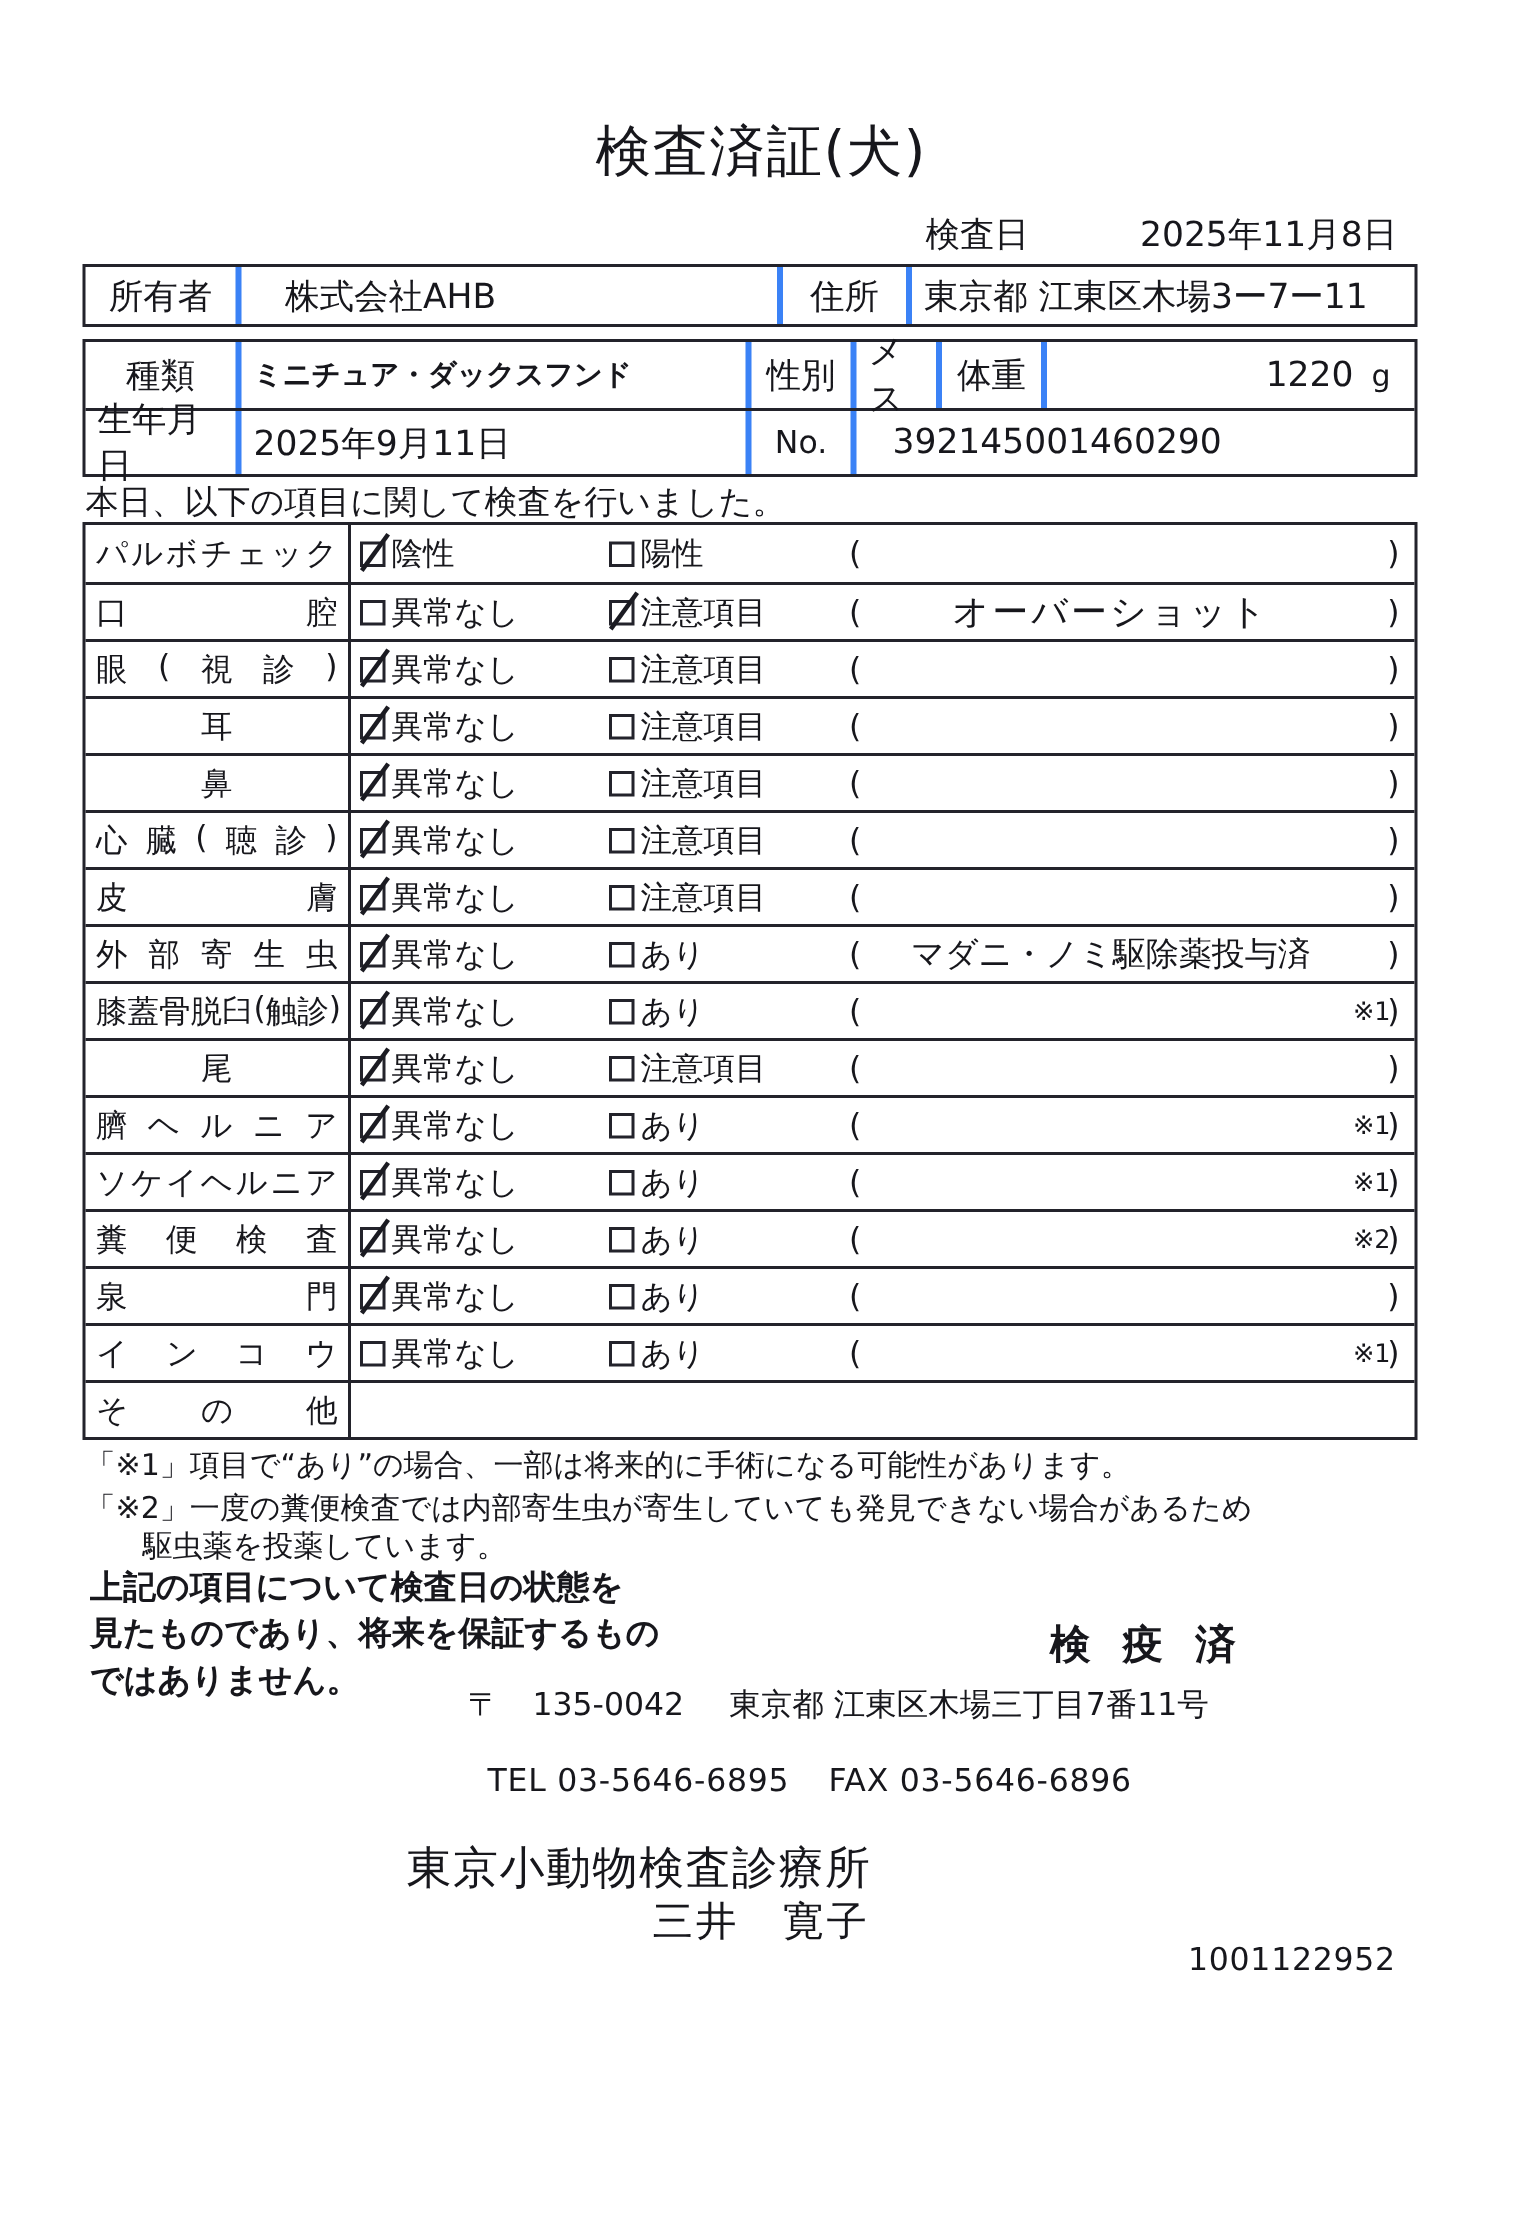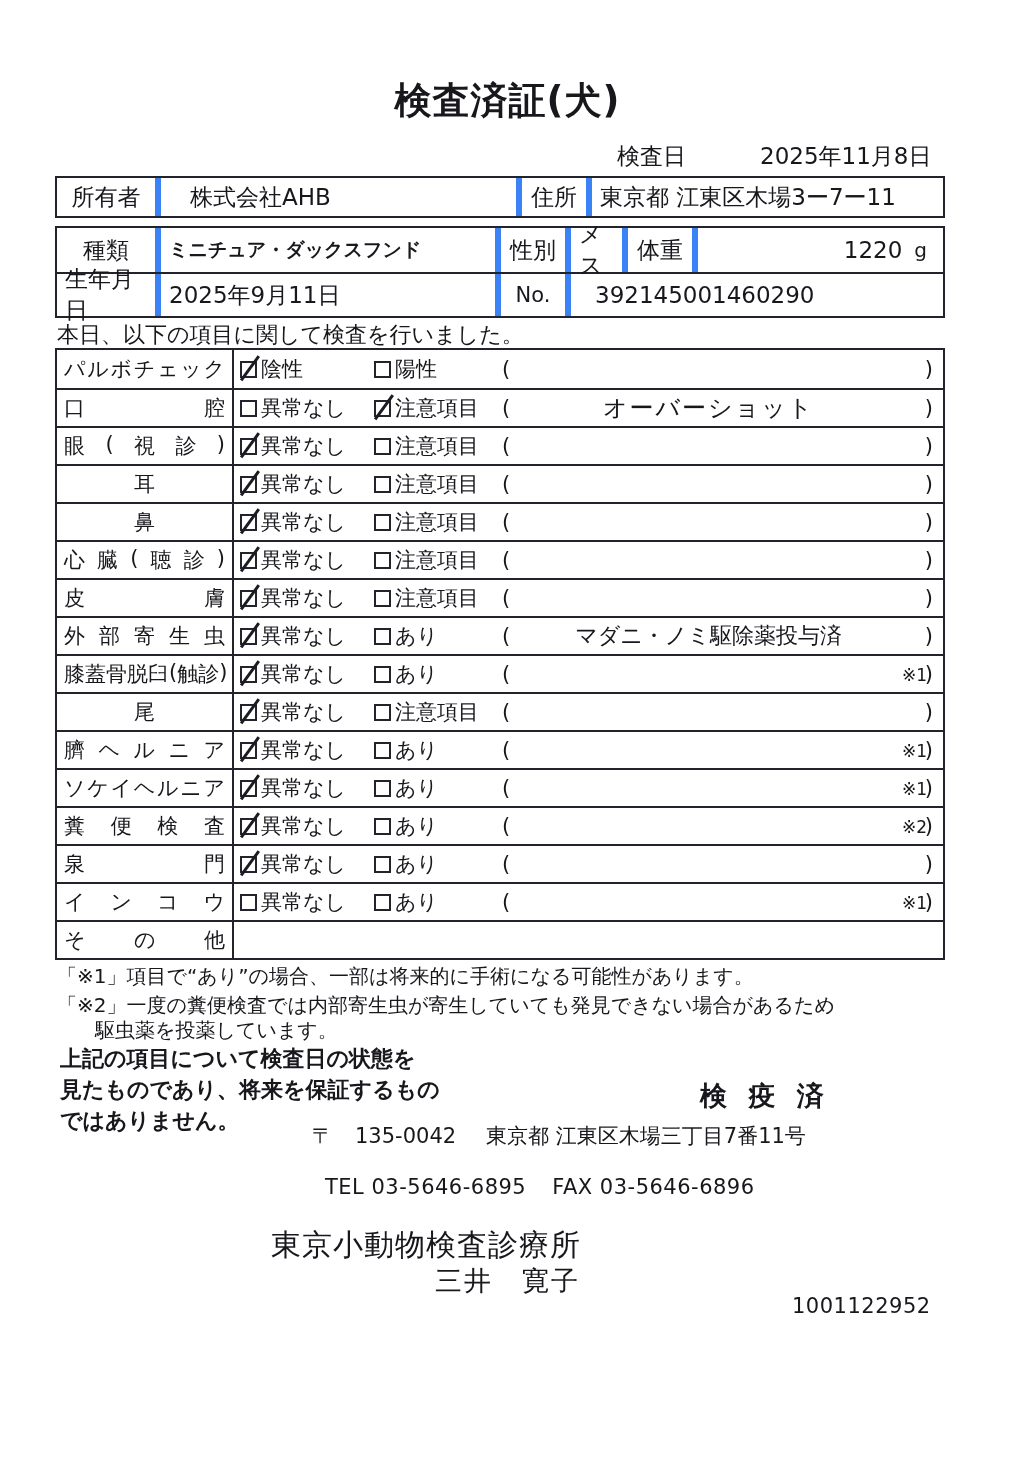--- a/index.html
+++ b/index.html
@@ -23,21 +23,21 @@
   }
 
   
   .doc-title {
     position: absolute;
     top: 76px;
     left: 0;
     width: 1015px;
     text-align: center;
     font-size: 37px;
-    font-weight: 700;
+    font-weight: 400;
     letter-spacing: 1px;
   }
 
   
   .insp-date-row {
     position: absolute;
     top: 141px;
     left: 55px;
     width: 890px;
     height: 32px;
@@ -66,37 +66,37 @@
   .row {
     display: flex;
     box-sizing: border-box;
   }
   .cell {
     box-sizing: border-box;
     display: flex;
     align-items: center;
     padding: 0 8px;
     font-size: 23px;
-    border-right: 6px solid #3b82f6;
+    border-right: 4px solid #3b82f6;
   }
   .cell:last-child { border-right: none; }
 
   .lbl-justify {
     display: flex;
     justify-content: space-between;
     width: 100%;
   }
   .lbl-center { justify-content: center; }
 
   
   #owner-table { top: 176px; height: 42px; }
   #owner-table .row { height: 38px; }
   #owner-table .c-ownerlabel { width: 104px; justify-content: center; }
   #owner-table .c-ownervalue { width: 340px; margin-left: 21px; }
-  #owner-table .c-addrlabel  { width: 70px; justify-content: center; }
+  #owner-table .c-addrlabel  { width: 86px; justify-content: center; }
   #owner-table .c-addrvalue  { flex: 1; }
 
   
   #pet-table { top: 226px; height: 92px; }
   #pet-table .row { height: 44px; }
   #pet-table .row + .row { border-top: 2px solid #23232b; }
   #pet-table .c-kindlabel  { width: 104px; justify-content: center; }
   #pet-table .c-kindvalue  { width: 340px; font-size: 19px; font-weight: bold; }
   #pet-table .c-sexlabel   { width: 70px; justify-content: center; }
   #pet-table .c-sexvalue   { width: 57px; }
@@ -135,20 +135,21 @@
     padding: 0 7px;
     font-size: 21px;
     flex: none;
   }
   .c-opts {
     flex: 1;
     display: flex;
     align-items: center;
     padding-left: 6px;
     position: relative;
+    gap: 32px;
   }
 
   .opt {
     display: flex;
     align-items: center;
     font-size: 21px;
     position: relative;
     white-space: nowrap;
   }
   .opt-a { width: 134px; }

